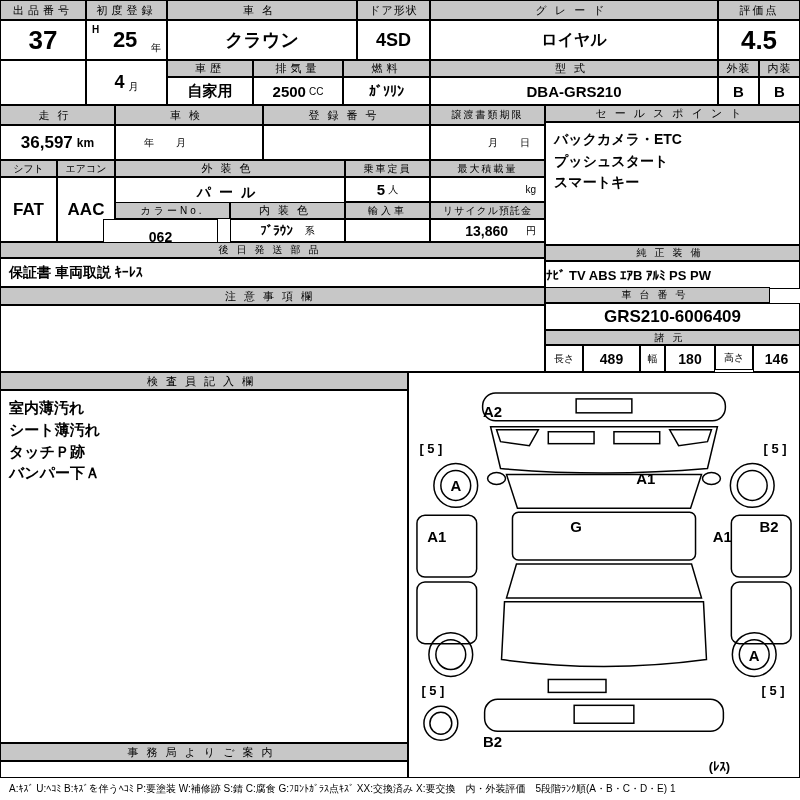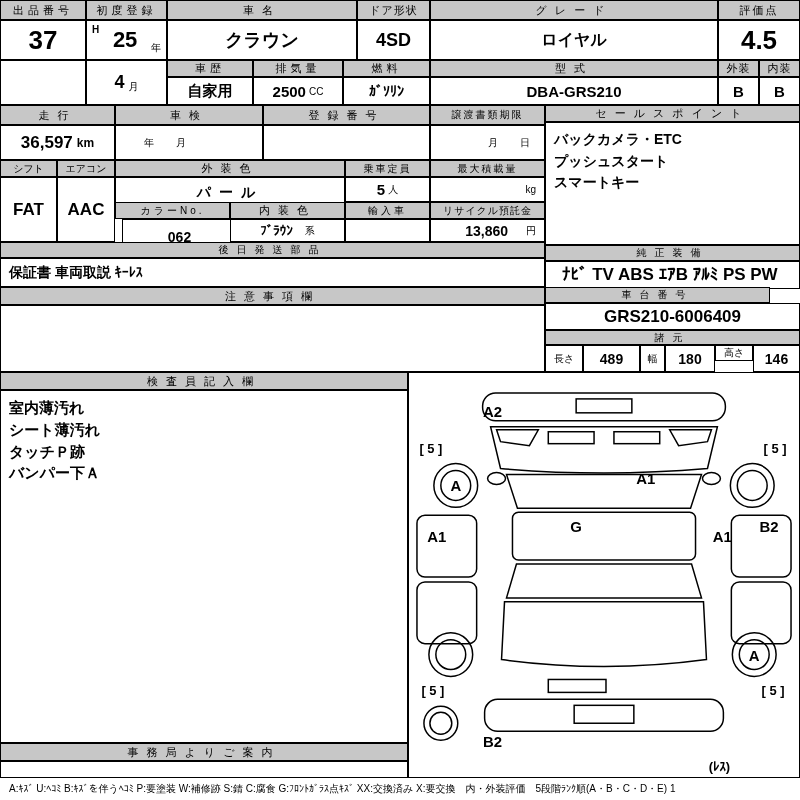--- a/index.html
+++ b/index.html
@@ -94,50 +94,50 @@
   <div class="c v" style="left:115px;top:177px;width:230px;height:32px;font-size:14px;letter-spacing:8px">パール</div>
   <div class="c h" style="left:345px;top:160px;width:85px;height:17px;letter-spacing:2px;font-size:10px">乗車定員</div>
   <div class="c" style="left:345px;top:177px;width:85px;height:25px;gap:3px">
     <span class="v">5</span>
     <span class="sm">人</span>
   </div>
   <div class="c h" style="left:430px;top:160px;width:115px;height:17px;letter-spacing:2px;font-size:10px">最大積載量</div>
   <div class="c sm rt" style="left:430px;top:177px;width:115px;height:25px">kg</div>
 
   <div class="c h" style="left:115px;top:202px;width:115px;height:17px;letter-spacing:3px;font-size:10px">カラーNo.</div>
-  <div class="c v" style="left:122px;top:219px;width:115px;height:35px;font-size:14px">062</div>
+  <div class="c v" style="left:103px;top:219px;width:115px;height:35px;font-size:14px">062</div>
   <div class="c h ls8" style="left:230px;top:202px;width:115px;height:17px">内装色</div>
   <div class="c" style="left:230px;top:219px;width:115px;height:23px;gap:12px">
     <span class="v" style="font-size:13px">ﾌﾞﾗｳﾝ</span>
     <span class="sm">系</span>
   </div>
   <div class="c h" style="left:345px;top:202px;width:85px;height:17px;letter-spacing:3px;font-size:10px">輸入車</div>
   <div class="c" style="left:345px;top:219px;width:85px;height:23px"></div>
   <div class="c h ls1" style="left:430px;top:202px;width:115px;height:17px;font-size:10px">リサイクル預託金</div>
   <div class="c rt" style="left:430px;top:219px;width:115px;height:23px;gap:18px">
     <span class="v" style="font-size:14px">13,860</span>
     <span class="sm">円</span>
   </div>
 
   <div class="c h ls8" style="left:0;top:242px;width:545px;height:16px;font-size:10px">後日発送部品</div>
   <div class="c v lt" style="left:0;top:258px;width:545px;height:29px;font-size:14px">保証書 車両取説 ｷｰﾚｽ</div>
   <div class="c h ls8" style="left:545px;top:245px;width:255px;height:16px;font-size:10px">純正装備</div>
-  <div class="c v lt" style="left:545px;top:261px;width:255px;height:28px;font-size:17px;padding-left:16px">ﾅﾋﾞ TV ABS ｴｱB ｱﾙﾐ PS PW</div>
+  <div class="c v lt" style="left:545px;top:261px;width:255px;height:28px;font-size:13px;padding-left:0">ﾅﾋﾞ TV ABS ｴｱB ｱﾙﾐ PS PW</div>
 
   <div class="c h ls8" style="left:0;top:287px;width:545px;height:18px">注意事項欄</div>
   <div class="c" style="left:0;top:305px;width:545px;height:67px"></div>
 
   <div class="c h ls8" style="left:545px;top:287px;width:225px;height:16px;font-size:10px">車台番号</div>
   <div class="c v" style="left:545px;top:303px;width:255px;height:27px;font-size:17px">GRS210-6006409</div>
   <div class="c h ls8" style="left:545px;top:330px;width:255px;height:15px;font-size:10px">諸元</div>
   <div class="c sm" style="left:545px;top:345px;width:38px;height:27px">長さ</div>
   <div class="c v" style="left:583px;top:345px;width:57px;height:27px;font-size:14px">489</div>
   <div class="c sm" style="left:640px;top:345px;width:25px;height:27px">幅</div>
   <div class="c v" style="left:665px;top:345px;width:50px;height:27px;font-size:14px">180</div>
-  <div class="c sm" style="left:715px;top:345px;width:38px;height:16px">高さ</div>
+  <div class="c sm" style="left:715px;top:345px;width:38px;height:25px">高さ</div>
   <div class="c v" style="left:753px;top:345px;width:47px;height:27px;font-size:14px">146</div>
 
   <div class="c h ls8" style="left:0;top:372px;width:408px;height:18px">検査員記入欄</div>
   <div class="c tl" style="left:0;top:390px;width:408px;height:353px">
     <div class="note-line">室内薄汚れ</div>
     <div class="note-line">シート薄汚れ</div>
     <div class="note-line">タッチＰ跡</div>
     <div class="note-line">バンパー下Ａ</div>
   </div>
   <div class="c h ls8" style="left:0;top:743px;width:408px;height:18px">事務局よりご案内</div>

